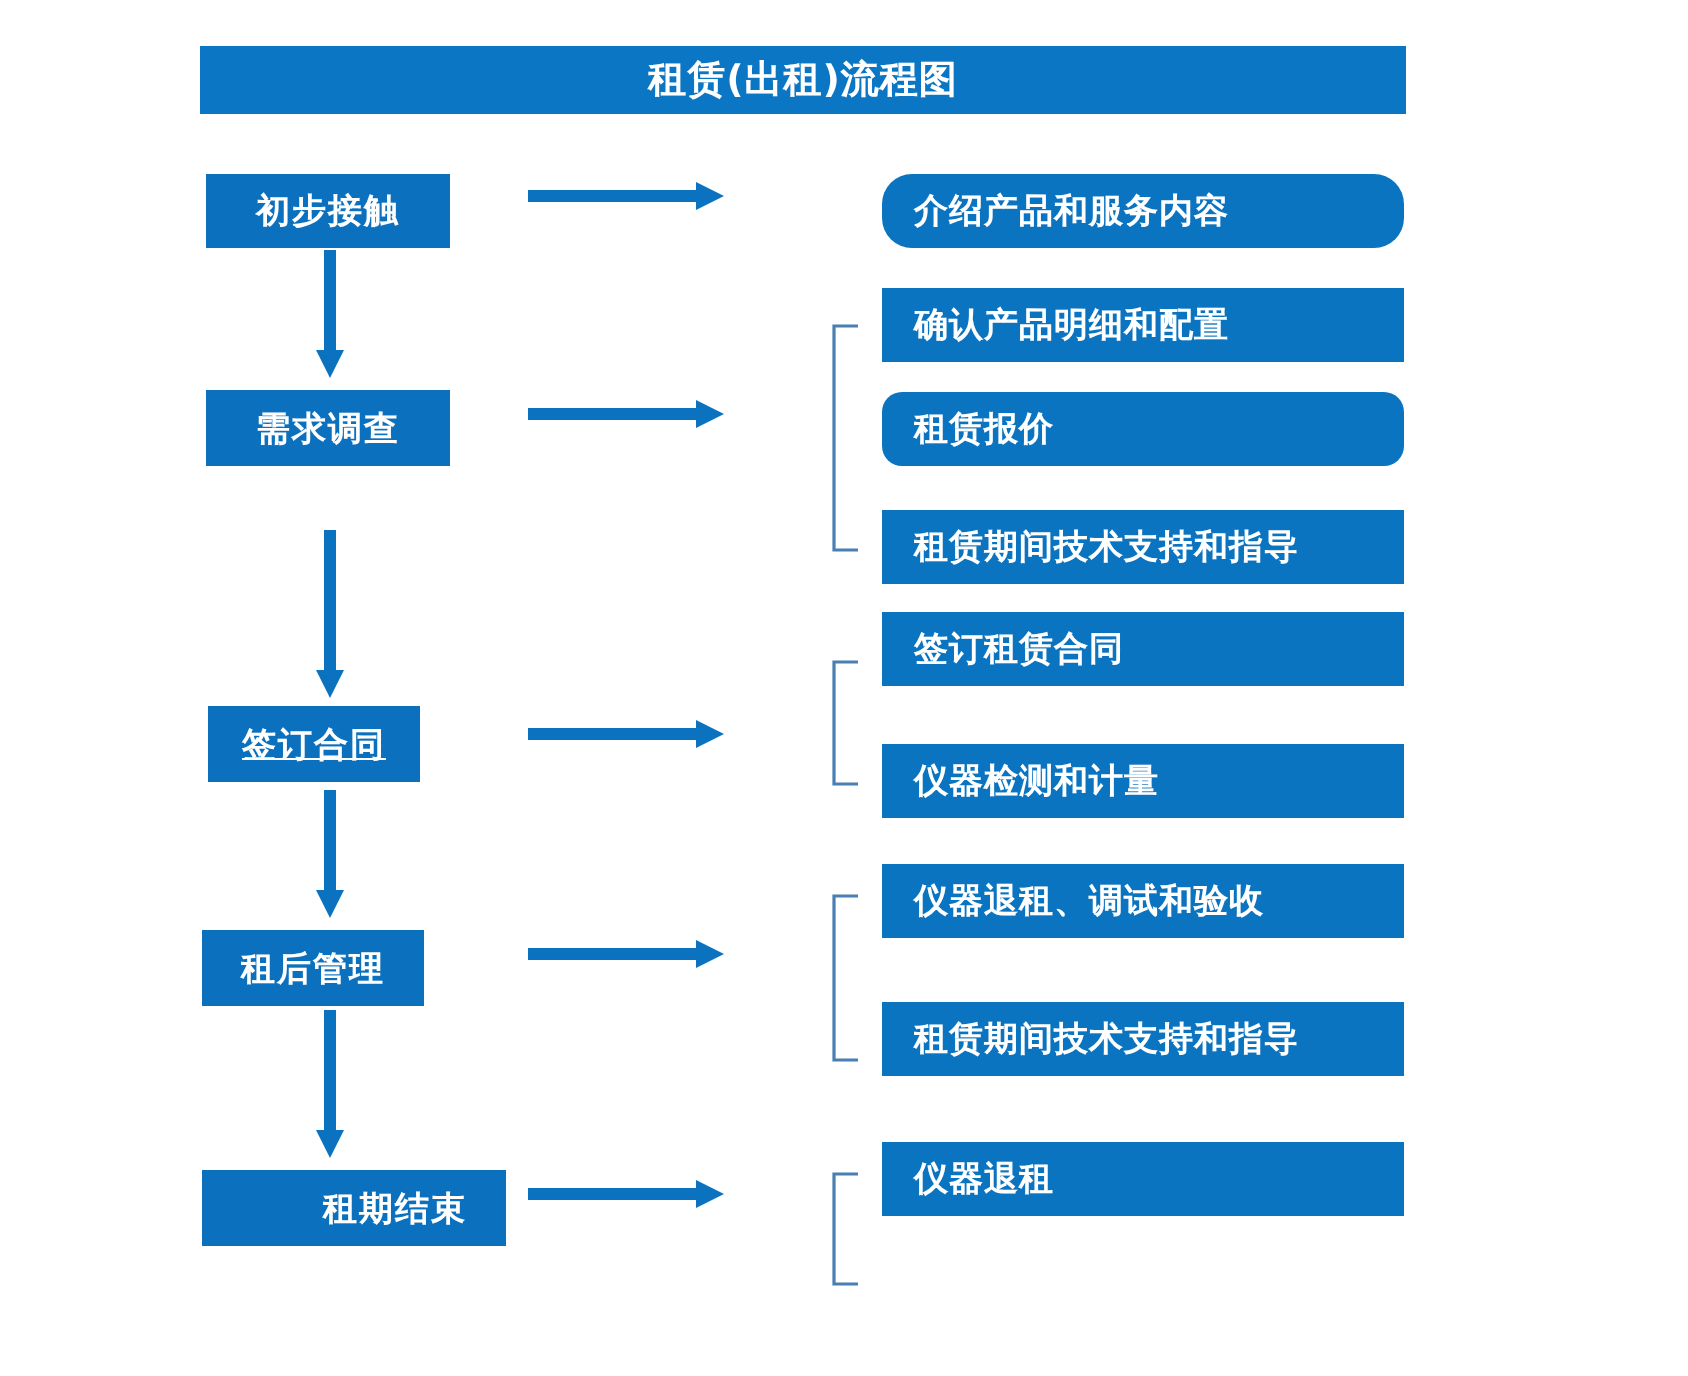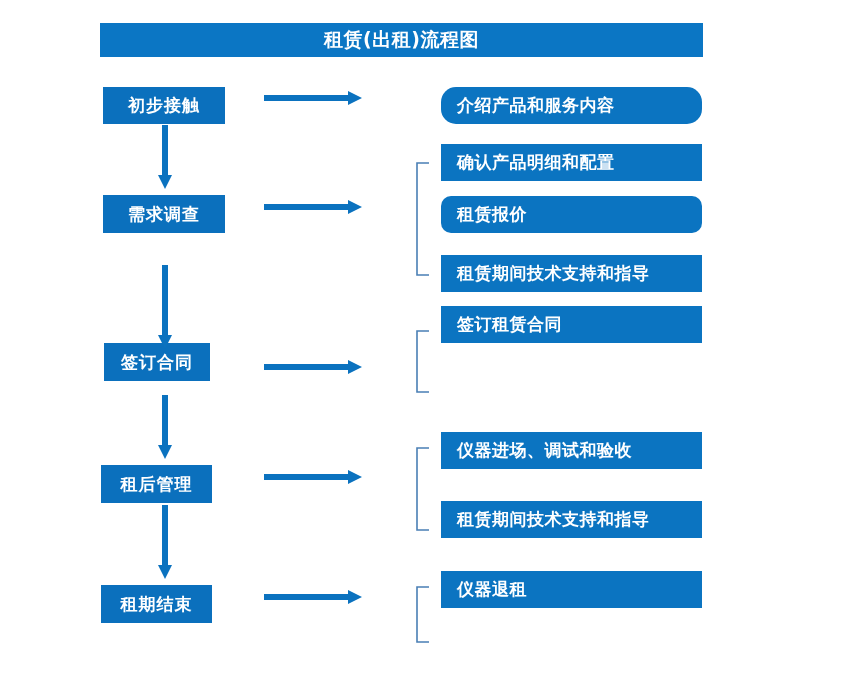--- a/index.html
+++ b/index.html
@@ -78,30 +78,31 @@
 </style>
 </head>
 <body>
 
 <div id="flowchart">
 
   <div class="title-bar">租赁(出租)流程图</div>
 
   <div class="stage-box" style="left:103px; top:77px;  width:122px; height:37px;">初步接触</div>
   <div class="stage-box" style="left:103px; top:185px; width:122px; height:38px;">需求调查</div>
-  <div class="stage-box" style="left:104px; top:333px; width:106px; height:38px;">签订合同</div>
+  <div class="stage-box" style="left:104px; top:343px; width:106px; height:38px;text-decoration:underline;">签订合同</div>
   <div class="stage-box" style="left:101px; top:455px; width:111px; height:38px;">租后管理</div>
-  <div class="stage-box" style="left:101px; top:575px; width:111px; height:38px;">租期结束</div>
+  <div class="stage-box" style="left:101px; top:575px; width:111px; height:38px;padding-left:41px;">租期结束</div>
 
   <div class="detail-box" style="top:77px;border-radius:15px;">介绍产品和服务内容</div>
   <div class="detail-box" style="top:134px;">确认产品明细和配置</div>
   <div class="detail-box" style="top:186px;border-radius:10px;">租赁报价</div>
   <div class="detail-box" style="top:245px;">租赁期间技术支持和指导</div>
   <div class="detail-box" style="top:296px;">签订租赁合同</div>
-  <div class="detail-box" style="top:422px;">仪器进场、调试和验收</div>
+  <div class="detail-box" style="top:362px;">仪器检测和计量</div>
+  <div class="detail-box" style="top:422px;">仪器退租、调试和验收</div>
   <div class="detail-box" style="top:491px;">租赁期间技术支持和指导</div>
   <div class="detail-box" style="top:561px;text-align:right;">仪器退租</div>
 
   <div class="arrow-h" style="left:264px; top:80px;">
     <svg width="100" height="16" viewBox="0 0 100 16">
       <rect x="0" y="5" width="86" height="6" fill="#0b72bf"></rect>
       <path d="M84 1 L98 8 L84 15 Z" fill="#0b72bf"></path>
     </svg>
   </div>
   <div class="arrow-h" style="left:264px; top:189px;">

